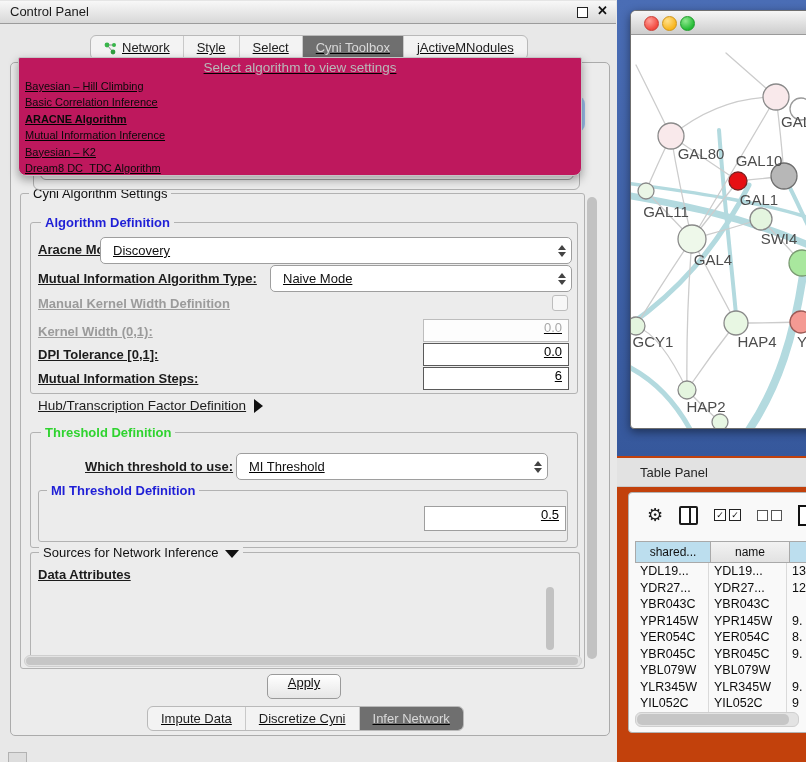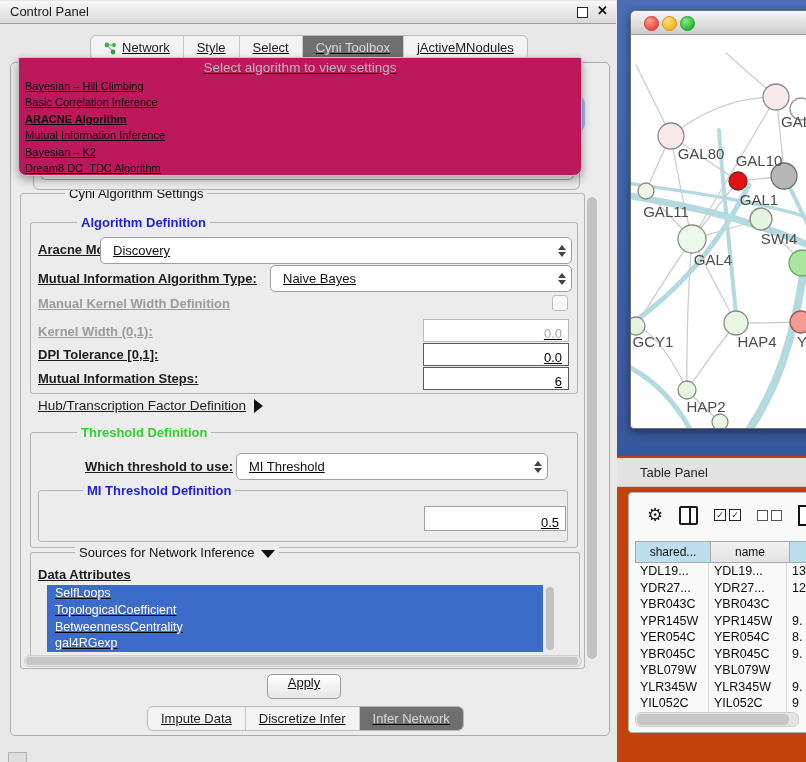--- a/index.html
+++ b/index.html
@@ -30,31 +30,31 @@
   .popup .prompt{height:18px;text-align:center;color:#b9b9b9;font-size:13.5px;padding-top:2px;}
   .popup .item{height:16.4px;line-height:16.4px;padding-left:6px;font-size:11px;color:#0a0a0a;}
   .popup .item.hl{font-weight:bold;}
   
   .frag-group{border:1px solid #b0b0b0;border-radius:6px;z-index:4;}
   .frag-combo{border:1px solid #a0a0a0;border-radius:6px;background:#f8f8f8;z-index:5;}
   .frag-focus{border:1px solid #8fb6e8;border-radius:5px;background:#fff;
     box-shadow:0 0 0 3px rgba(96,156,232,.6);z-index:5;}
   
   .group{border:1px solid #b2b2b2;border-radius:3px;}
-  .legend{position:absolute;top:-8px;font-size:13px;background:#ececec;padding:0 4px;white-space:nowrap;margin-left:36px;}
+  .legend{position:absolute;top:-8px;font-size:13px;background:#ececec;padding:0 4px;white-space:nowrap;}
   .legend.blue{color:#1f1fd6;font-weight:bold;}
   .legend.green{color:#2fd32f;font-weight:bold;}
   .legend.plain{color:#111;}
   
   .combo{background:#fff;border:1px solid #9e9e9e;border-radius:5px;display:flex;align-items:center;}
   .combo .ct{font-size:13px;color:#111;padding-left:12px;flex:1;}
   .stepper{width:18px;display:flex;flex-direction:column;align-items:center;justify-content:center;gap:2px;}
   .tri-up{width:0;height:0;border-left:4px solid transparent;border-right:4px solid transparent;border-bottom:5px solid #444;}
   .tri-down{width:0;height:0;border-left:4px solid transparent;border-right:4px solid transparent;border-top:5px solid #444;}
-  .field{background:#fff;border:1px solid #5a5a5a;display:flex;align-items:flex-end;justify-content:flex-end;}
+  .field{background:#fff;border:1px solid #5a5a5a;display:flex;align-items:flex-start;justify-content:flex-end;}
   .field .fv{font-size:13px;color:#000;padding-right:6px;}
   .field.dis{border:1px solid #bdbdbd;background:#fdfdfd;}
   .field.dis .fv{color:#a8a8a8;}
   .checkbox{width:14px;height:14px;border:1px solid #bdbdbd;border-radius:3px;background:#f7f7f7;}
   .tri-right{display:inline-block;width:0;height:0;border-top:7px solid transparent;border-bottom:7px solid transparent;border-left:9px solid #111;vertical-align:middle;margin-left:8px;}
   .tri-dn{display:inline-block;width:0;height:0;border-left:7px solid transparent;border-right:7px solid transparent;border-top:9px solid #111;vertical-align:middle;margin-left:6px;}
   .attr-list .aitem{height:16.8px;line-height:16.8px;background:#3c6bc9;color:#fff;font-size:12.5px;padding-left:8px;}
   .vthumb{background:#c2c2c2;border-radius:5px;}
   .hscroll{background:#e3e3e3;border:1px solid #cfcfcf;border-radius:6px;}
   .hscroll .ht{position:absolute;left:1px;top:1px;bottom:1px;background:#c6c6c6;border-radius:5px;}
@@ -163,21 +163,21 @@
   <div class="abs combo" style="left:100px;top:237px;width:470px;height:25px;">
     <span class="ct">Discovery</span>
     <span class="stepper">
         <i class="tri-up"></i>
         <i class="tri-down"></i>
       </span>
   </div>
 
   <span class="abs lbl bold" style="left:38px;top:271px;">Mutual Information Algorithm Type:</span>
   <div class="abs combo" style="left:270px;top:265px;width:300px;height:25px;">
-    <span class="ct">Naive Bayes</span>
+    <span class="ct">Naive Mode</span>
     <span class="stepper">
         <i class="tri-up"></i>
         <i class="tri-down"></i>
       </span>
   </div>
 
   <span class="abs lbl bold gray" style="left:38px;top:296px;">Manual Kernel Width Definition</span>
   <div class="abs checkbox" style="left:552px;top:295px;"></div>
 
   <span class="abs lbl bold gray" style="left:38px;top:324px;">Kernel Width (0,1):</span>
@@ -215,39 +215,33 @@
       </span>
   </div>
   <div class="abs field" style="left:424px;top:506px;width:140px;height:23px;border-color:#9e9e9e;">
     <span class="fv">0.5</span>
   </div>
 
   <div class="abs group" style="left:30px;top:552px;width:548px;height:112px;border-bottom:none;">
     <span class="legend plain" style="left:8px;"><span>Sources for Network Inference</span><span class="tri-dn" style="border-top-width:8px;"></span></span>
   </div>
   <span class="abs lbl bold" style="left:38px;top:567px;">Data Attributes</span>
-  <div class="abs attr-list" style="left:47px;top:585px;width:496px;" id="attrList">
-      <div class="aitem">SelfLoops</div>
-      <div class="aitem">TopologicalCoefficient</div>
-      <div class="aitem">BetweennessCentrality</div>
-      <div class="aitem">gal4RGexp</div>
-    </div>
   <div class="abs vthumb" style="left:546px;top:587px;width:8px;height:63px;"></div>
 
   <div class="abs hscroll" style="left:24px;top:655px;width:556px;height:10px;">
       <span class="ht" style="width:552px;"></span>
     </div>
 
   <div class="abs btn" style="left:267px;top:674px;width:72px;height:23px;">
     <span>Apply</span>
   </div>
 
   <div class="abs tabbar" style="left:147px;top:706px;height:23px;" id="bottomTabs">
       <div class="tab">Impute Data</div>
-      <div class="tab">Discretize Infer</div>
+      <div class="tab">Discretize Cyni</div>
       <div class="tab sel">Infer Network</div>
     </div>
 
   <div class="abs" style="left:8px;top:752px;width:17px;height:14px;border:1px solid #b2b2b2;background:#ddd;"></div>
 
   <div class="abs desktop"></div>
   <div class="abs netwin">
     <div class="ntb">
       <span class="light r"></span>
       <span class="light y"></span>

